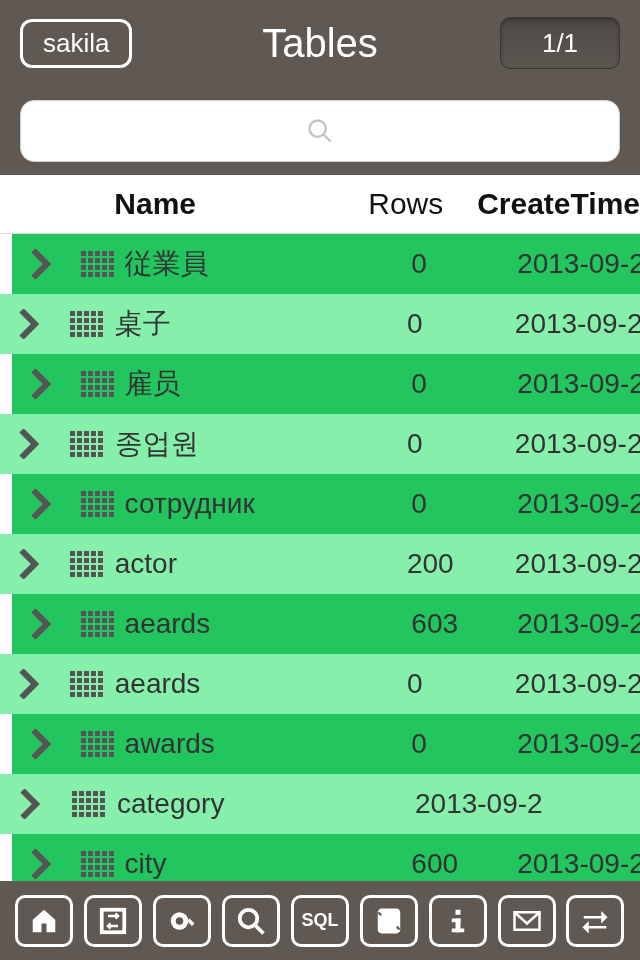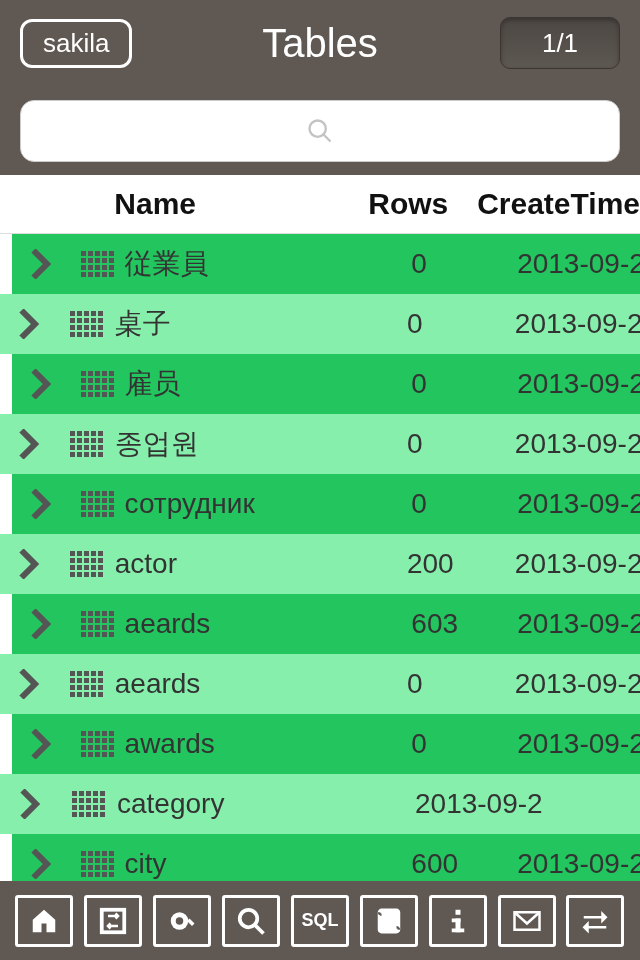--- a/index.html
+++ b/index.html
@@ -71,21 +71,21 @@
   .col-headers {
     background: #fff;
     height: 60px;
     display: flex;
     align-items: center;
     border-bottom: 1px solid #ddd;
     gap: 24px;
   }
   .col-headers .spacer { width: 117px; }
   .col-headers .col-name { font-size: 30px; font-weight: bold; color: #111; width: 298px; }
-  .col-headers .col-rows { font-size: 30px; font-weight: bold; color: #111; width: 110px; }
+  .col-headers .col-rows { font-size: 30px; font-weight: normal; color: #111; width: 110px; }
   .col-headers .col-create { font-size: 30px; font-weight: bold; color: #111; }
 
   
   .list { flex: 1 1 auto; overflow: hidden; }
   .row {
     height: 60px;
     display: flex;
     align-items: center;
   }
   .row.alt0 { background: #22c55e; margin-left: 12px; }
@@ -107,21 +107,21 @@
     display: flex;
     align-items: center;
     justify-content: space-around;
     padding: 0 10px;
   }
   .tbtn {
     width: 58px;
     height: 52px;
     background: #5f5853;
     border: 3px solid #fff;
-    border-radius: 3px;
+    border-radius: 10px;
     display: flex;
     align-items: center;
     justify-content: center;
     color: #fff;
     font-weight: bold;
     font-size: 22px;
   }
   .tbtn svg { display: block; }
 </style>
 </head>

